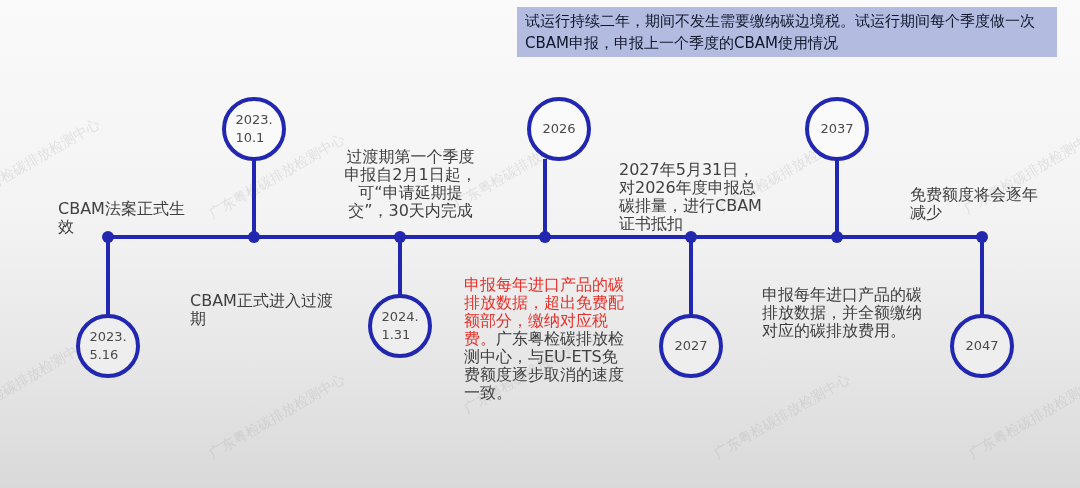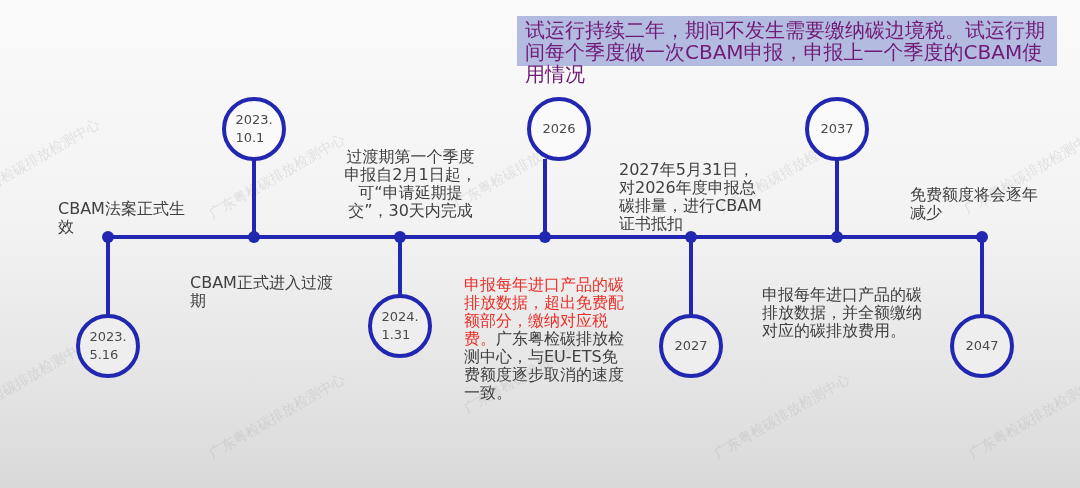--- a/index.html
+++ b/index.html
@@ -8,23 +8,23 @@
     background: linear-gradient(to bottom, #fafafa 0%, #f3f3f3 45%, #e6e6e6 75%, #d9d9d9 100%);
     font-family: "DejaVu Sans", "Liberation Sans", sans-serif;
     color: #404040;
   }
   .watermark {
     position: absolute; font-size: 14px; color: rgba(150,150,150,0.22);
     transform: rotate(-30deg); transform-origin: left bottom; white-space: nowrap;
     pointer-events: none;
   }
   .banner {
-    position: absolute; left: 517px; top: 16px; width: 540px; height: 50px;
+    position: absolute; left: 517px; top: 7px; width: 540px; height: 50px;
     background: #b3bbe1; box-sizing: border-box; padding: 3px 8px 0 8px;
-    font-size: 20px; line-height: 22px; color: #701a75;
+    font-size: 15px; line-height: 22px; color: #0f172a;
   }
   .axis {
     position: absolute; left: 108px; top: 235px; width: 874px; height: 4px; background: #2127b0;
   }
   .node {
     position: absolute; width: 12px; height: 12px; border-radius: 50%; background: #2127b0;
     margin-left: -6px; margin-top: -6px;
   }
   .stem { position: absolute; width: 4px; background: #2127b0; margin-left: -2px; }
   .circle {
@@ -94,20 +94,20 @@
     <span>2027</span>
   </div>
 <div class="circle" style="left:837px;top:129px;">
     <span>2037</span>
   </div>
 <div class="circle low" style="left:982px;top:346px;">
     <span>2047</span>
   </div>
 
 <div class="desc" style="left:58px;top:172px;width:140px;margin-top:28px;">CBAM法案正式生效</div>
-<div class="desc" style="left:190px;top:274px;width:150px;">CBAM正式进入过渡期</div>
+<div class="desc" style="left:190px;top:292px;width:150px;">CBAM正式进入过渡期</div>
 <div class="desc" style="left:343px;top:148px;width:135px;text-align:center;">过渡期第一个季度申报自2月1日起，可“申请延期提交”，30天内完成</div>
 <div class="desc" style="left:464px;top:276px;width:162px;">
   <span class="red">申报每年进口产品的碳排放数据，超出免费配额部分，缴纳对应税费。</span><span>广东粤检碳排放检测中心，与EU-ETS免费额度逐步取消的速度一致。</span>
 </div>
 <div class="desc" style="left:619px;top:161px;width:150px;">2027年5月31日，对2026年度申报总碳排量，进行CBAM证书抵扣</div>
 <div class="desc" style="left:762px;top:286px;width:162px;">申报每年进口产品的碳排放数据，并全额缴纳对应的碳排放费用。</div>
 <div class="desc" style="left:910px;top:186px;width:130px;">免费额度将会逐年减少</div>
 
 </body></html>

